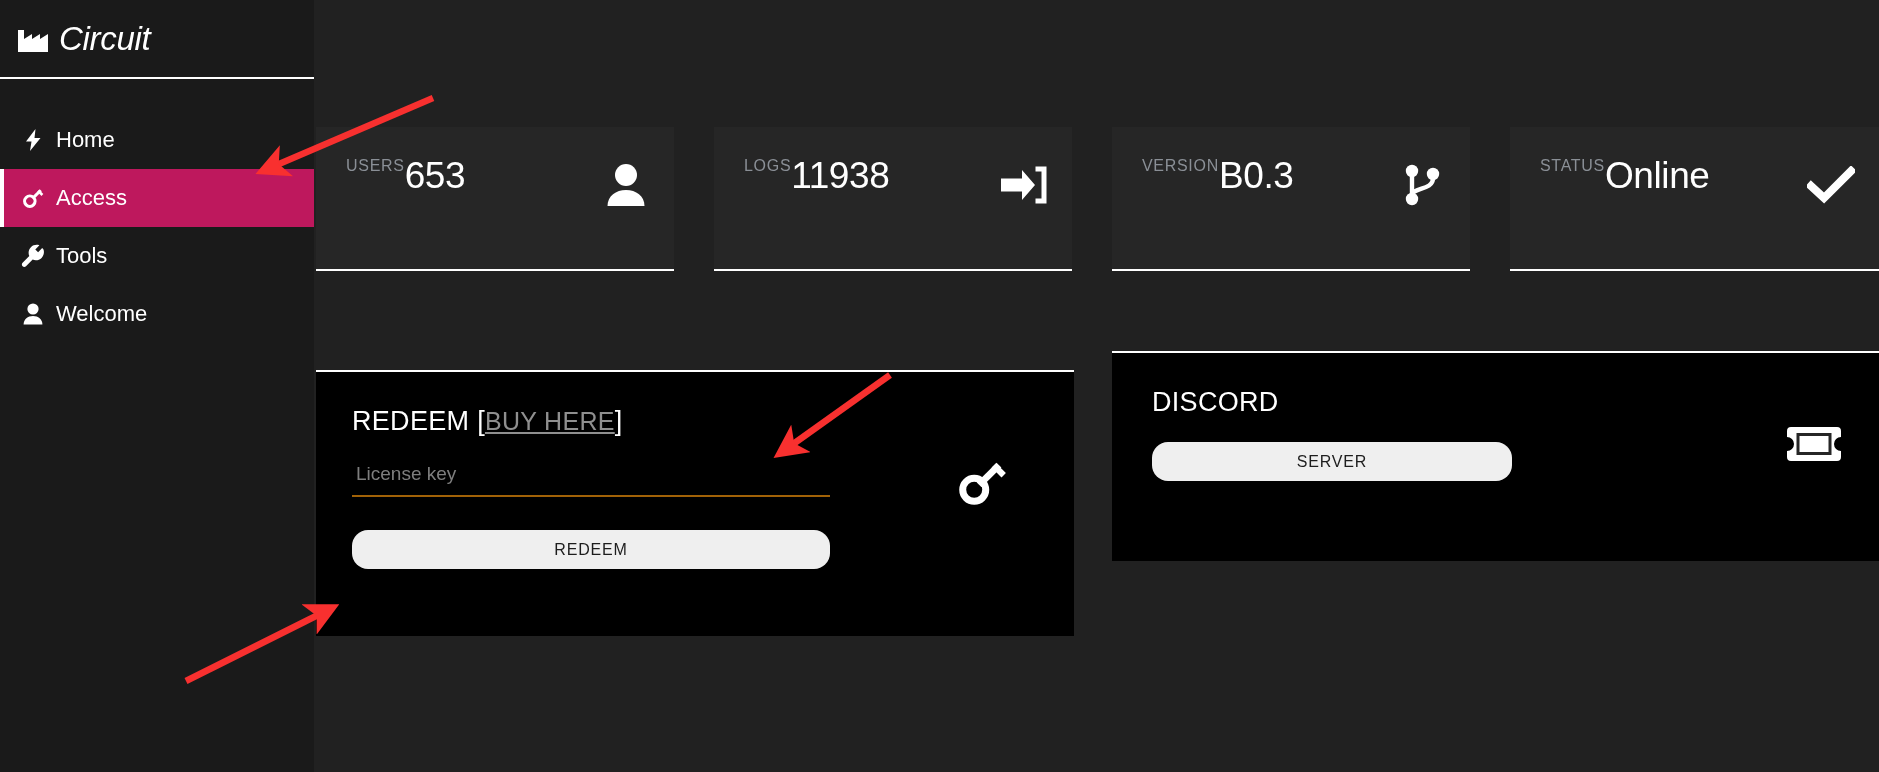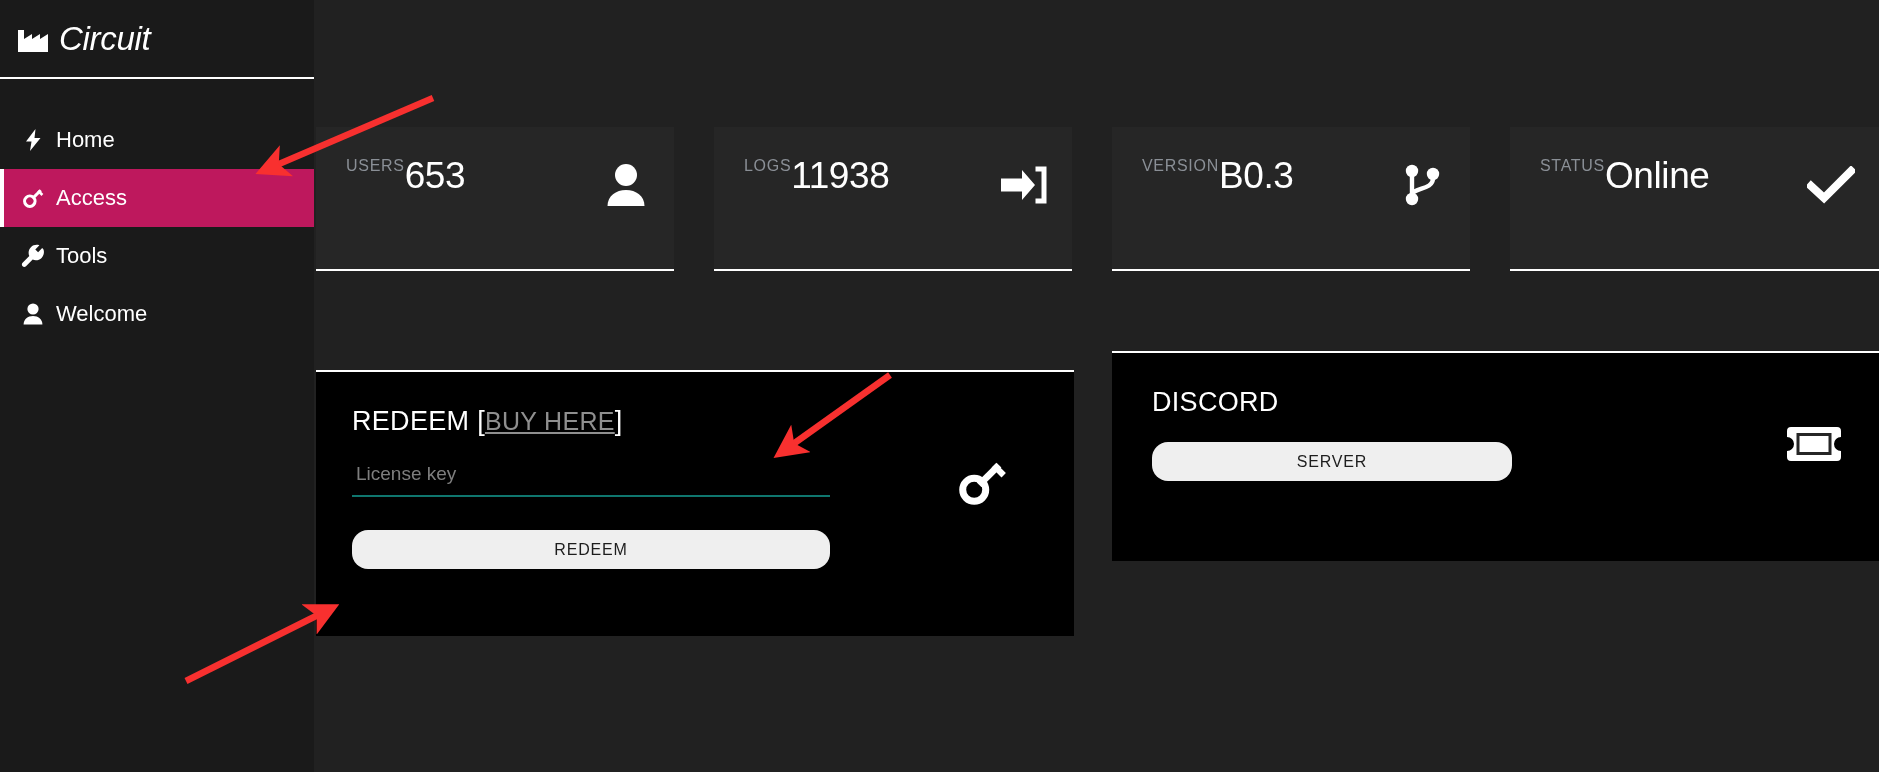--- a/index.html
+++ b/index.html
@@ -184,21 +184,21 @@
     margin-bottom: 24px;
     font-weight: 400;
   }
   .panel-title .bracket { color: #ffffff; }
   .panel-title .buyhere {
     color: #8f8f8f;
     font-size: 25px;
   }
   .field-wrap {
     width: 478px;
-    border-bottom: 2px solid #0f766e;
+    border-bottom: 2px solid #a16207;
     padding-bottom: 7px;
     margin-top: 4px;
   }
   .license-input {
     width: 100%;
     background: transparent;
     border: none;
     outline: none;
     color: #f0f0f0;
     font-size: 19px;

